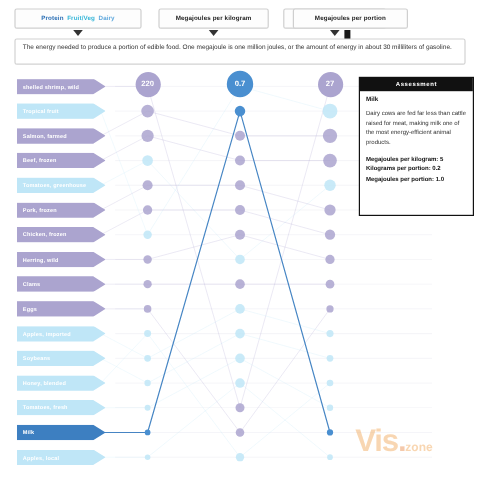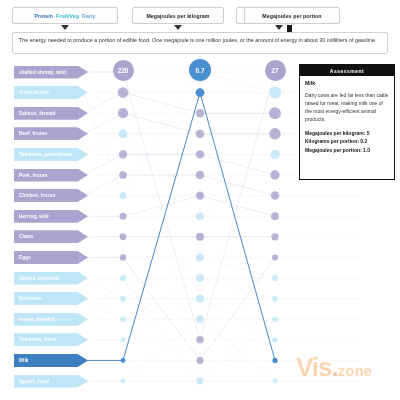--- a/index.html
+++ b/index.html
@@ -85,21 +85,21 @@
   .panel-desc{font-size:5px;line-height:1.6;color:#333;margin-bottom:6px;}
   .panel-stat{font-size:5px;font-weight:bold;color:#111;line-height:1.65;}
 
   
   .wm{
     position:absolute;left:296px;top:352px;
     font-size:26px;font-weight:bold;color:#f0a04a;opacity:.42;
     letter-spacing:-1px;pointer-events:none;
   }
   .wm .dot{color:#e8803a;}
-  .wm .zone{font-size:15px;letter-spacing:0;}
+  .wm .zone{font-size:10px;letter-spacing:0;}
 </style>
 </head>
 <body>
 
 <div class="frame">
 
   <div class="tabs">
     <div class="tab tab-cat">
       <span class="cat-protein">Protein</span>
       <span class="cat-fruit">Fruit/Veg</span>

